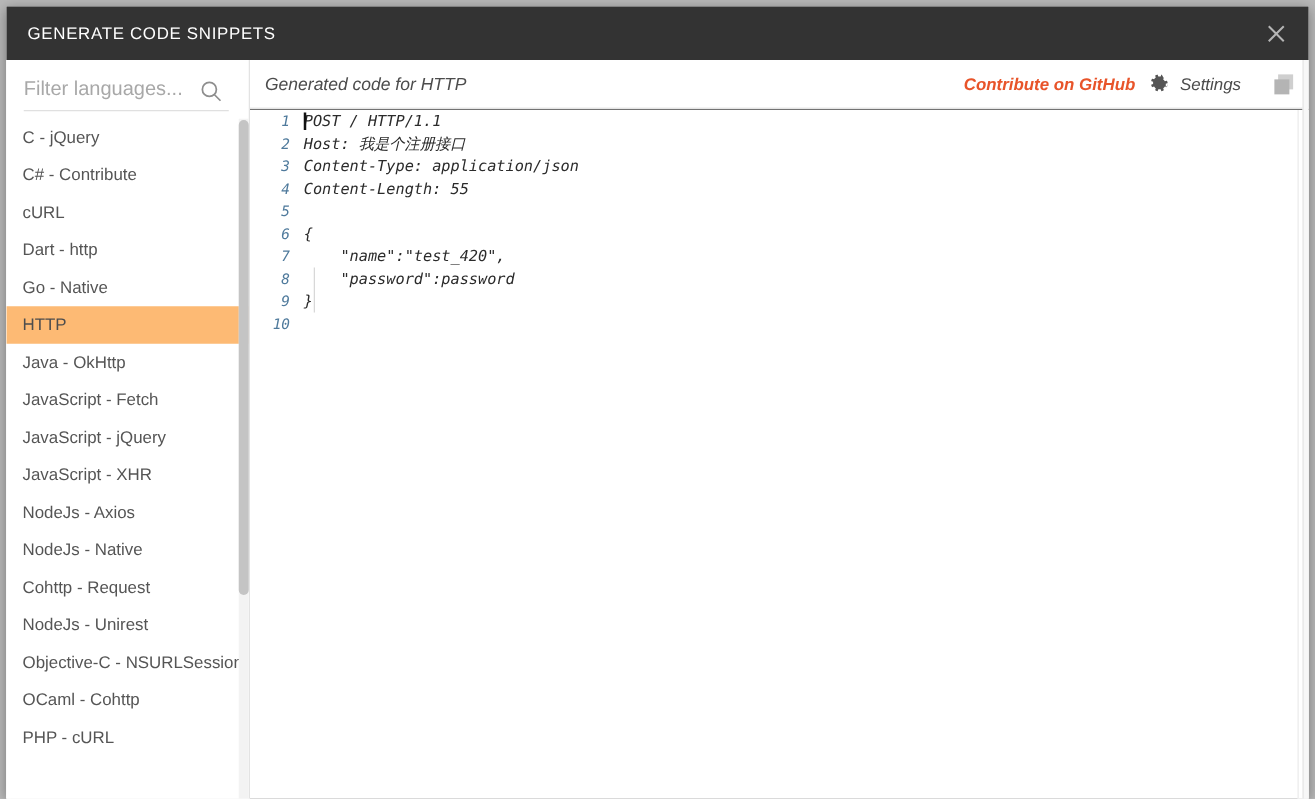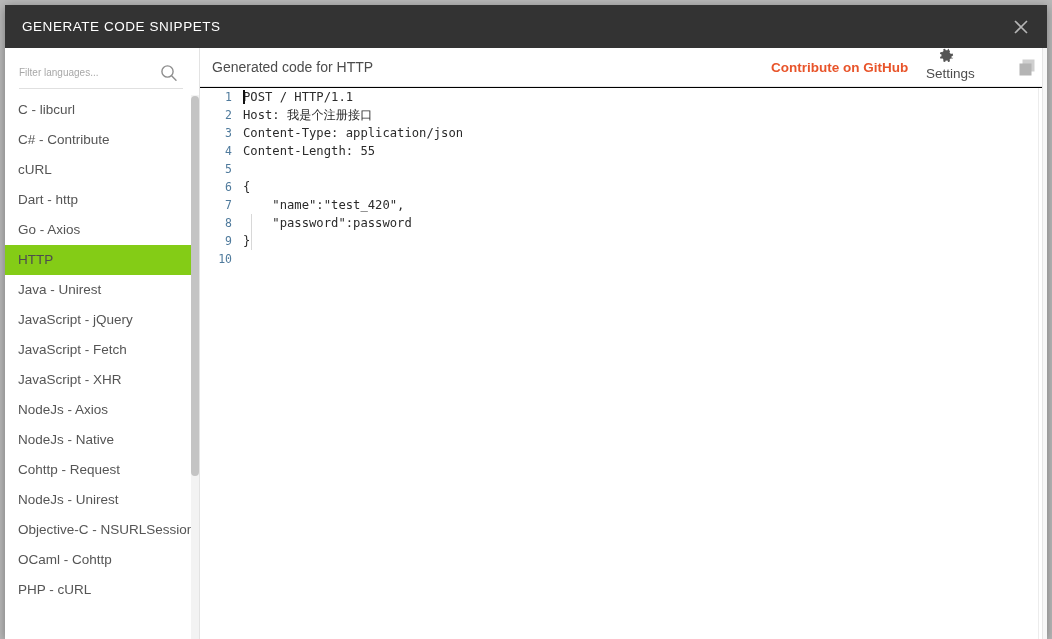--- a/index.html
+++ b/index.html
@@ -69,21 +69,21 @@
     width: 194px; height: 44px;
   }
   #search-input {
     position: absolute;
     left: 14px; top: 12px;
     width: 152px; height: 24px;
     border: none;
     outline: none;
     background: transparent;
     font-family: "Liberation Sans", sans-serif;
-    font-size: 10px;
+    font-size: 16px;
     color: #3a3a3a;
     padding: 0;
   }
   #search-input::placeholder { color: #a8a8a8; }
   #search-underline {
     position: absolute;
     left: 14px; top: 40px;
     width: 164px; height: 1px;
     background: #e0e0e0;
   }
@@ -103,21 +103,21 @@
   .lang-item {
     height: 30px;
     line-height: 30px;
     padding-left: 13px;
     font-size: 13.5px;
     color: #555555;
     white-space: nowrap;
     cursor: pointer;
   }
   .lang-item.active {
-    background: #84cc16;
+    background: #fdba74;
     color: #4d4d4d;
   }
 
   
   #sb-track {
     position: absolute;
     left: 186px; top: 47px;
     width: 8px; height: 544px;
     background: #f3f3f3;
   }
@@ -128,21 +128,22 @@
     background: #c4c4c4;
     border-radius: 4px;
     cursor: pointer;
   }
 
   
   #content {
     position: absolute;
     left: 195px; top: 0;
     width: 847px; height: 591px;
-    background: #000000;
+    background: #737373;
+    font-style: italic;
   }
   #content-header {
     position: absolute;
     left: 0; top: 0;
     width: 847px; height: 39px;
     border-bottom: 1px solid #e8e8e8;
     background: #ffffff;
   }
   #content-title {
     position: absolute;
@@ -162,21 +163,20 @@
     white-space: nowrap;
     cursor: pointer;
     text-decoration: none;
   }
   #settings-btn {
     position: absolute;
     left: 718px; top: 0;
     height: 39px;
     display: flex; align-items: center;
     cursor: pointer;
-    flex-direction: column;
   }
   #gear-icon { width: 18px; height: 18px; display:block; }
   #settings-label {
     margin-left: 8px;
     font-size: 13.5px;
     color: #4c4c4c;
     white-space: nowrap;
   }
   #copy-btn {
     position: absolute;
@@ -274,29 +274,29 @@
         <div id="search-underline"></div>
         <span id="search-icon">
           <svg width="20" height="20" viewBox="0 0 20 20">
             <circle cx="8.5" cy="8.5" r="5.6" stroke="#8e8e8e" stroke-width="1.4" fill="none"></circle>
             <path d="M12.6 12.8 L17 17.2" stroke="#8e8e8e" stroke-width="1.4" fill="none" stroke-linecap="round"></path>
           </svg>
         </span>
       </div>
 
       <div id="lang-list">
-          <div class="lang-item"><span>C - libcurl</span></div>
+          <div class="lang-item"><span>C - jQuery</span></div>
           <div class="lang-item"><span>C# - Contribute</span></div>
           <div class="lang-item"><span>cURL</span></div>
           <div class="lang-item"><span>Dart - http</span></div>
-          <div class="lang-item"><span>Go - Axios</span></div>
+          <div class="lang-item"><span>Go - Native</span></div>
           <div class="lang-item active"><span>HTTP</span></div>
-          <div class="lang-item"><span>Java - Unirest</span></div>
+          <div class="lang-item"><span>Java - OkHttp</span></div>
+          <div class="lang-item"><span>JavaScript - Fetch</span></div>
           <div class="lang-item"><span>JavaScript - jQuery</span></div>
-          <div class="lang-item"><span>JavaScript - Fetch</span></div>
           <div class="lang-item"><span>JavaScript - XHR</span></div>
           <div class="lang-item"><span>NodeJs - Axios</span></div>
           <div class="lang-item"><span>NodeJs - Native</span></div>
           <div class="lang-item"><span>Cohttp - Request</span></div>
           <div class="lang-item"><span>NodeJs - Unirest</span></div>
           <div class="lang-item"><span>Objective-C - NSURLSession</span></div>
           <div class="lang-item"><span>OCaml - Cohttp</span></div>
           <div class="lang-item"><span>PHP - cURL</span></div>
         </div>
 

